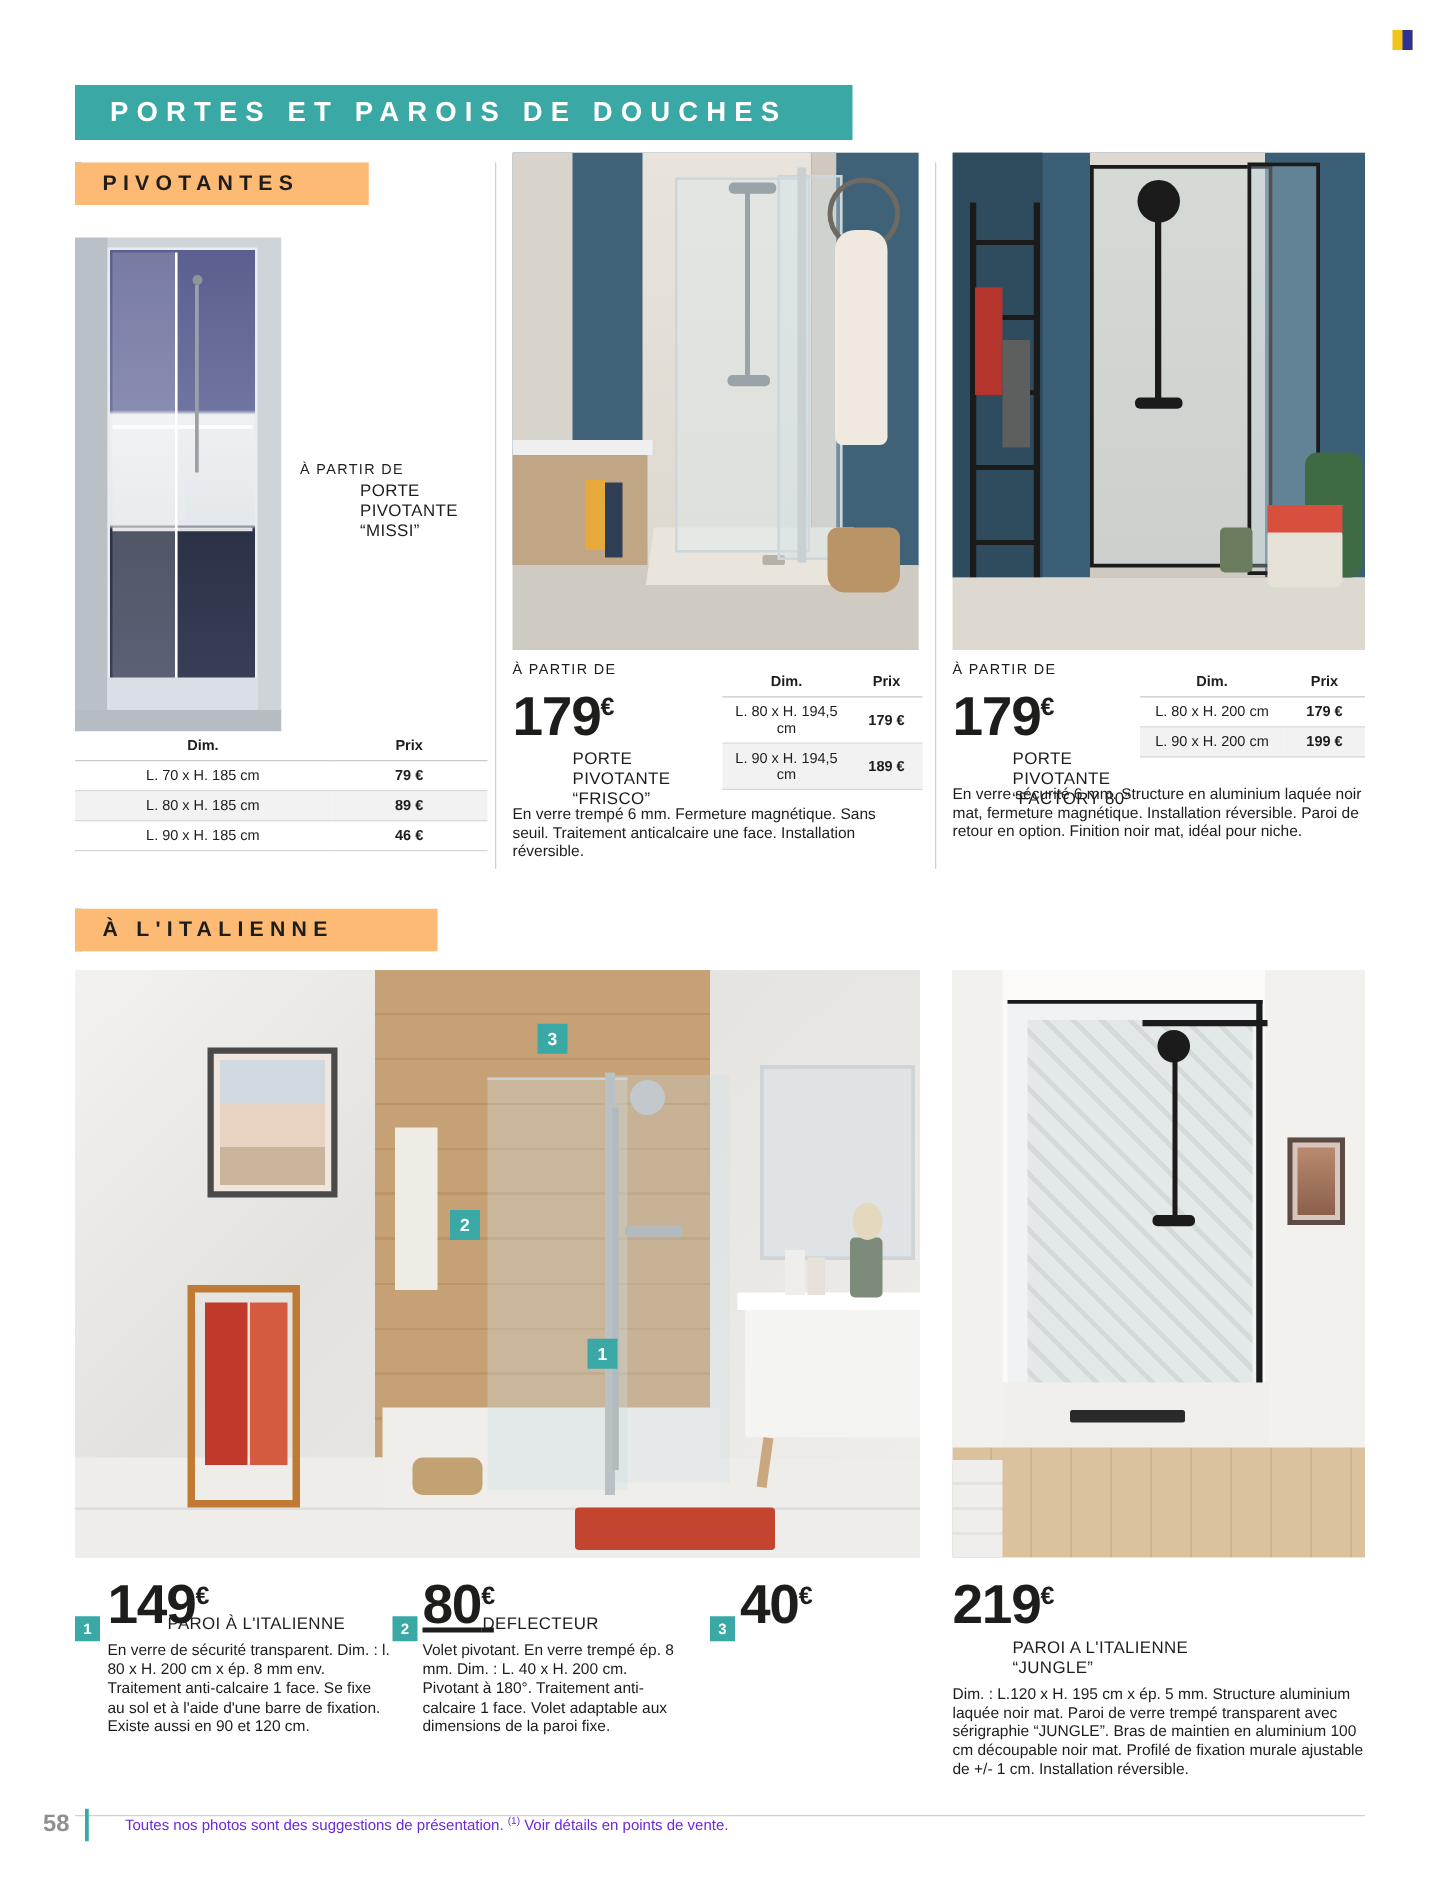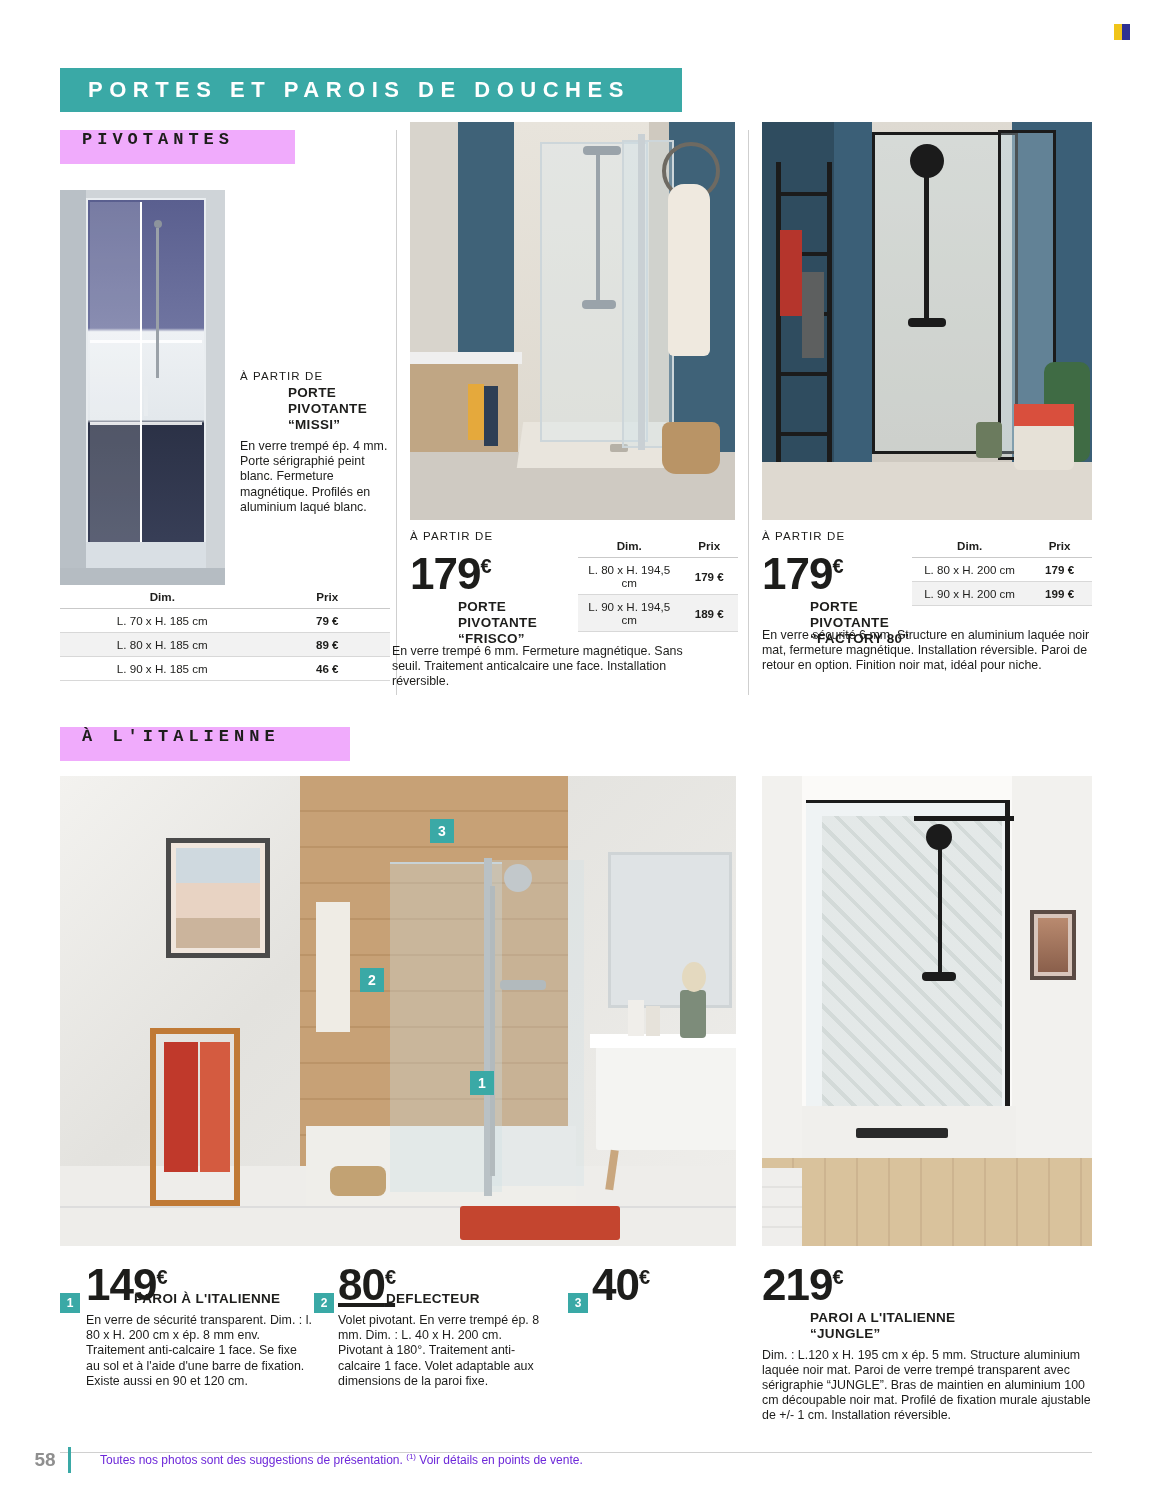--- a/index.html
+++ b/index.html
@@ -24,38 +24,38 @@
     position:absolute; left:60px; top:68px; width:622px; height:44px;
     background:#3aa9a6;
     display:flex; align-items:center; padding-left:28px;
   }
   .banner .title {
     color:#ffffff; font-size:22px; font-weight:bold; letter-spacing:6.5px;
   }
 
   
   .tag {
-    position:absolute; background:#f0abfc; height:34px;
-    display:flex; align-items:flex-start; padding:0 22px;font-family:Liberation Mono, monospace;
+    position:absolute; background:#fdba74; height:34px;
+    display:flex; align-items:center; padding:0 22px;
   }
   .tag .tag-label { font-size:17px; font-weight:bold; letter-spacing:5px; color:#1d1d1b; }
   .tag.pivotantes { left:60px; top:130px; width:235px; }
   .tag.italienne  { left:60px; top:727px; width:290px; }
   .tag-bar { position:absolute; width:5px; height:34px; background:#3aa9a6; left:60px; }
   .tag-bar.p1 { top:130px; }
   .tag-bar.p2 { top:727px; }
 
   
   .photo { position:absolute; overflow:hidden; background:#dfe3e5; }
 
   
   .apartir { font-size:11.5px; letter-spacing:1.1px; color:#1d1d1b; }
   .price { font-weight:bold; font-size:44px; line-height:44px; letter-spacing:-1px; }
   .price .eur { font-size:20px; vertical-align:super; font-weight:bold; }
-  .prod-name { font-weight:bold; font-size:13.5px; line-height:16px; letter-spacing:.3px; margin-top:3px;padding-left:48px; }
+  .prod-name { font-weight:normal; font-size:13.5px; line-height:16px; letter-spacing:.3px; margin-top:3px;padding-left:48px; }
   .prod-desc { font-size:12.4px; line-height:15.2px; margin-top:6px; }
 
   
   table.dims { border-collapse:collapse; font-size:11.6px; width:100%; }
   table.dims th { background:#ffffff; font-weight:bold; font-size:11.6px; padding:5px 8px; text-align:center; border-bottom:1px solid #c9c9c9; }
   table.dims td { padding:5px 8px; text-align:center; border-bottom:1px solid #d8d8d8; }
   table.dims tr.alt td { background:#f2f2f2; }
   table.dims td.price-col { font-weight:bold; }
 
   
@@ -219,21 +219,20 @@
       <div class="showerhead"></div>
       <div class="base"></div>
       <div class="floor"></div>
     </div>
   </div>
 
   <div class="block" style="left:240px; top:370px; width:150px;">
     <div class="apartir">À PARTIR DE</div>
     <div class="prod-name">PORTE PIVOTANTE</div>
     <div class="prod-name" style="margin-top:0;">“MISSI”</div>
-    <div class="prod-desc">En verre trempé ép. 4 mm. Porte sérigraphié peint blanc. Fermeture magnétique. Profilés en aluminium laqué blanc.</div>
   </div>
 
   <div class="block" style="left:60px; top:585px; width:330px;">
     <table class="dims">
       <thead>
         <tr>
           <th style="width:62%;">Dim.</th>
           <th style="width:38%;">Prix</th>
         </tr>
       </thead>
@@ -281,21 +280,21 @@
       <div class="basket"></div>
     </div>
   </div>
 
   <div class="block" style="left:410px; top:530px; width:170px;">
     <div class="apartir">À PARTIR DE</div>
     <div class="price" style="margin-top:2px;"><span>179</span><span class="eur">€</span></div>
     <div class="prod-name">PORTE PIVOTANTE</div>
     <div class="prod-name" style="margin-top:0;">“FRISCO”</div>
   </div>
-  <div class="block prod-desc" style="left:392px; top:638px; width:320px;">En verre trempé 6 mm. Fermeture magnétique. Sans seuil. Traitement anticalcaire une face. Installation réversible.</div>
+  <div class="block prod-desc" style="left:410px; top:638px; width:320px;">En verre trempé 6 mm. Fermeture magnétique. Sans seuil. Traitement anticalcaire une face. Installation réversible.</div>
 
   <div class="block" style="left:578px; top:534px; width:160px;">
     <table class="dims">
       <thead>
         <tr>
           <th style="width:64%;">Dim.</th>
           <th style="width:36%;">Prix</th>
         </tr>
       </thead>
       <tbody>

